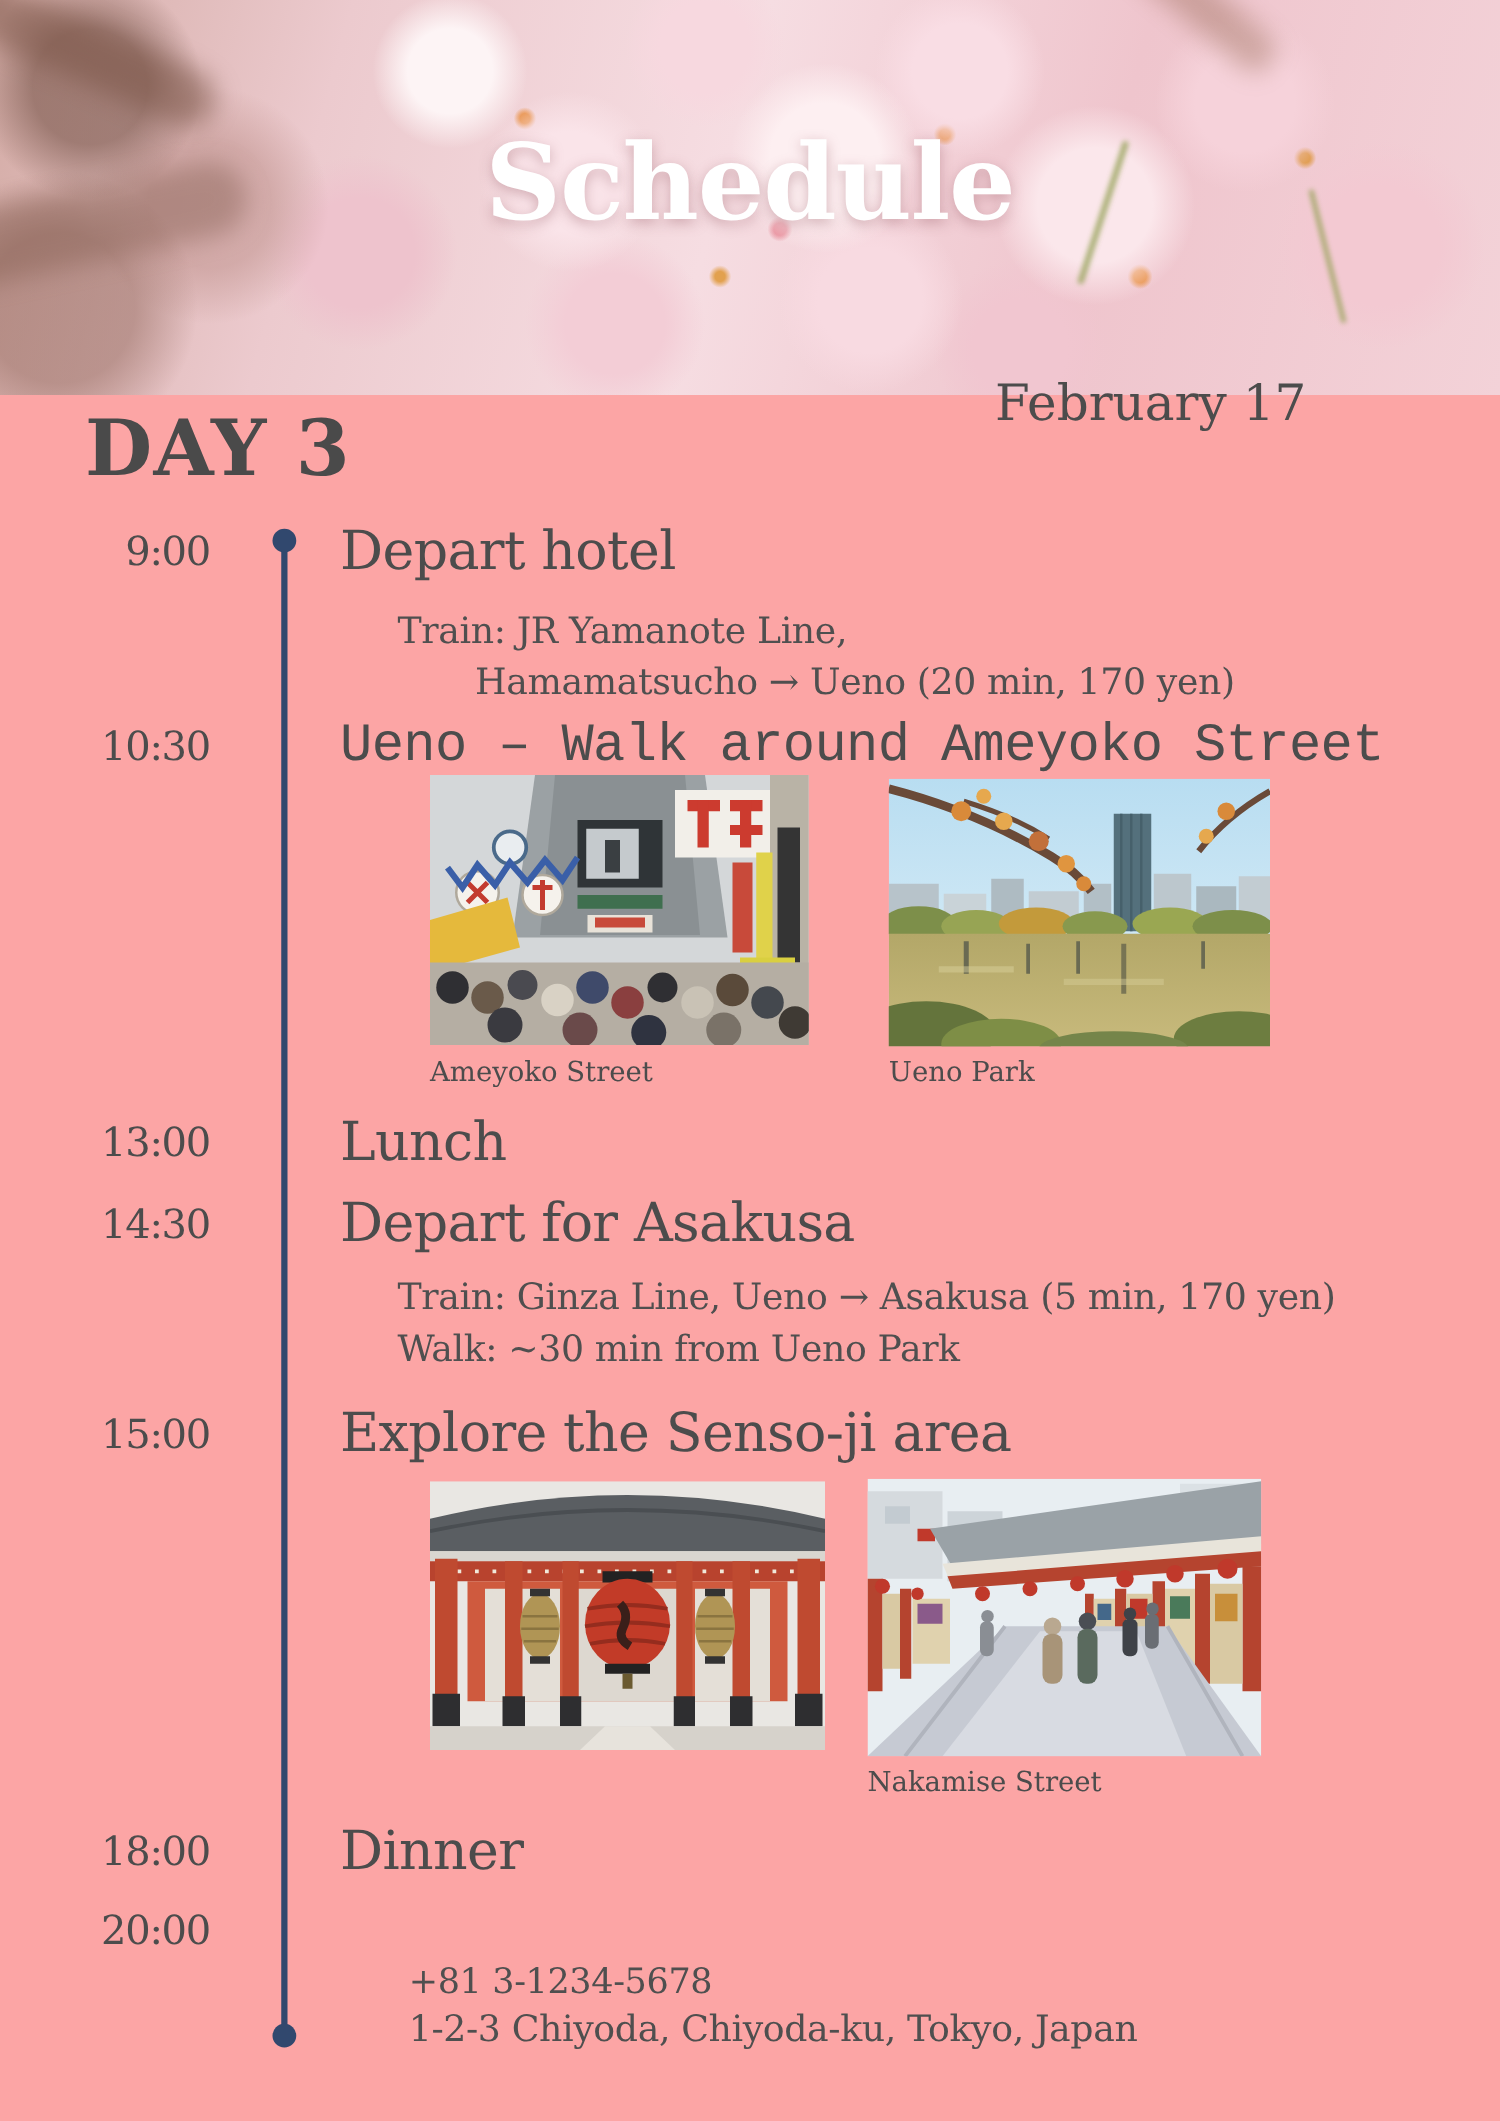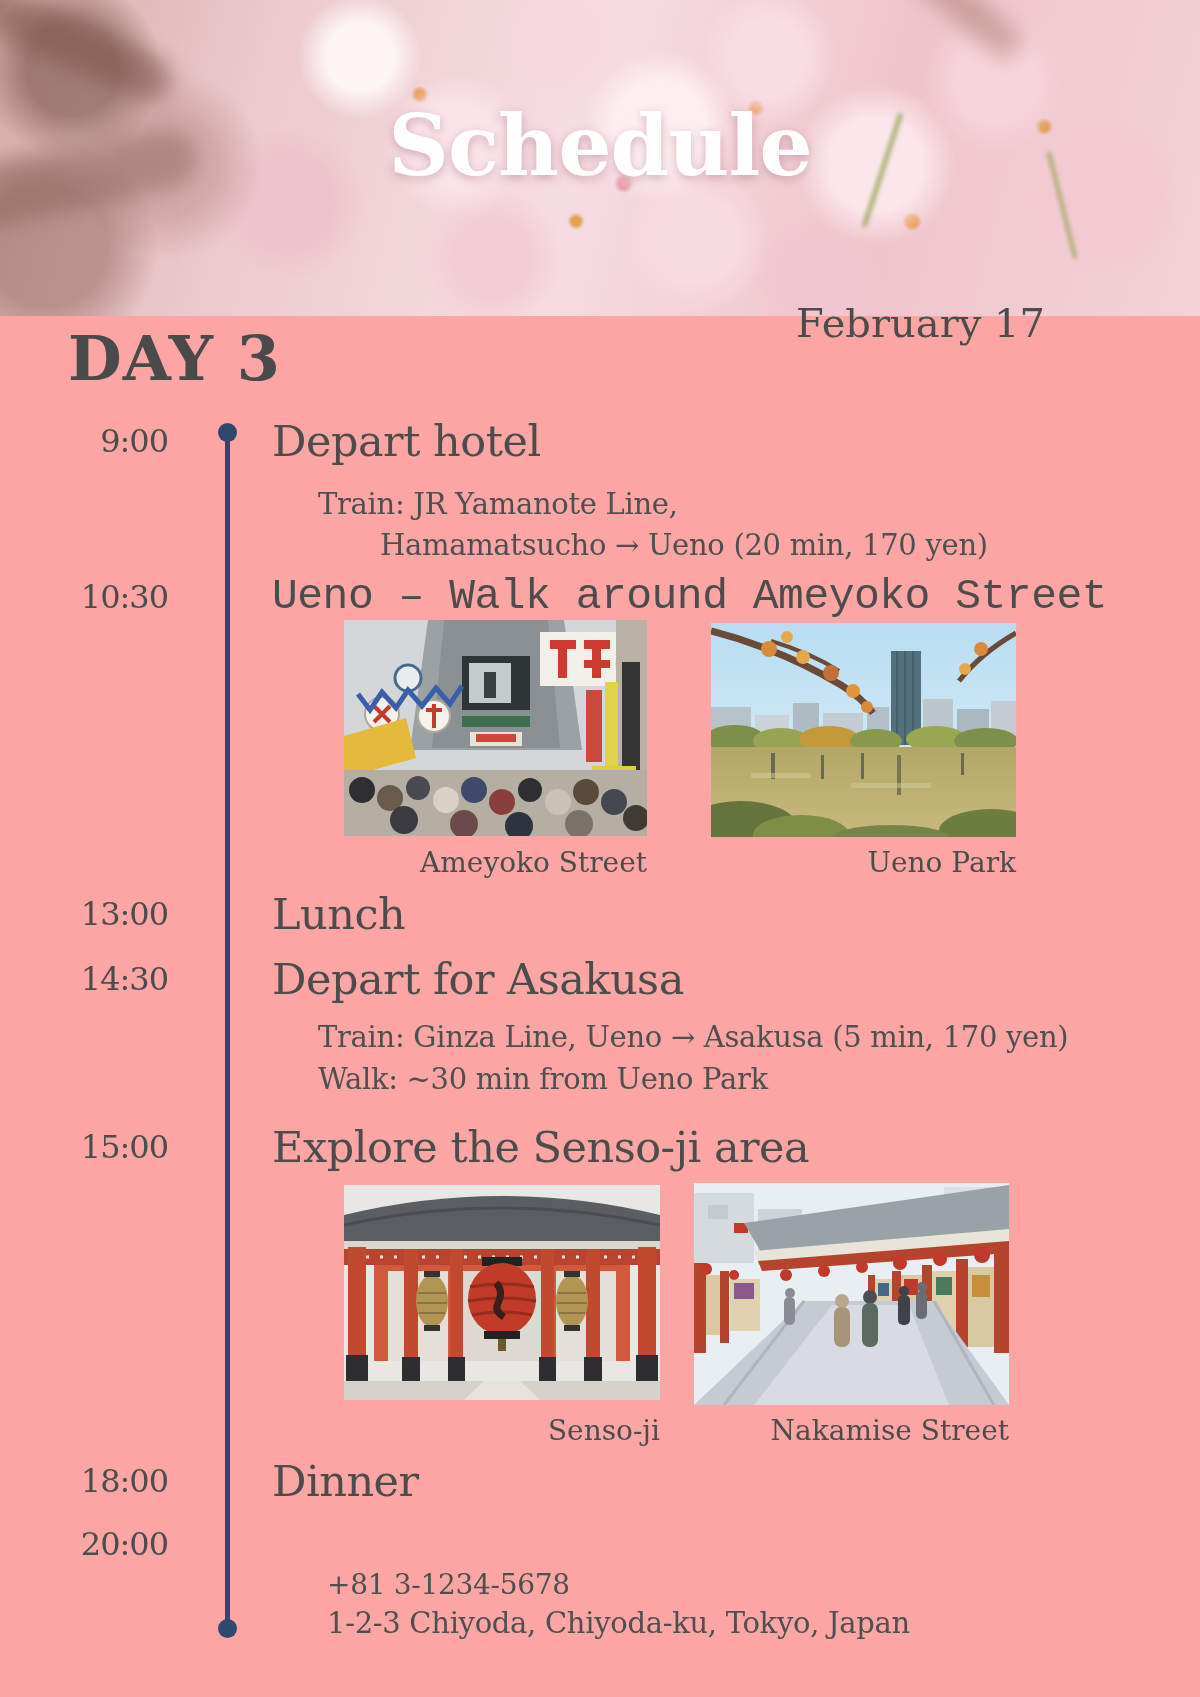--- a/index.html
+++ b/index.html
@@ -53,21 +53,21 @@
   .dot-top{left:218px;top:423px;}
   .dot-bottom{left:218px;top:1619px;}
 
   .time{position:absolute;left:40px;width:128px;text-align:right;font-size:32px;
       letter-spacing:-1px;color:#4c4c4c;}
   .title{position:absolute;left:272px;font-size:43px;letter-spacing:-0.5px;color:#4c4c4c;white-space:nowrap;}
   .title .note{margin-left:38px;}
   .detail{position:absolute;font-size:29px;letter-spacing:-0.3px;color:#4f4f4f;white-space:nowrap;}
 
   .photo{position:absolute;display:block;}
-  .caption{position:absolute;font-size:28px;color:#4c4c4c;text-align:right;}
+  .caption{position:absolute;font-size:22px;color:#4c4c4c;text-align:left;}
 
   
   .t1{top:422px;} .h1{top:416px;}
   .d1a{left:318px;top:487px;} .d1b{left:380px;top:528px;}
   .t2{top:578px;} .h2{top:572px;font-family:Liberation Mono, monospace;}
   .ph1{left:344px;top:620px;} .ph2{left:711px;top:623px;}
   .cap1{left:344px;top:846px;width:303px;} .cap2{left:711px;top:846px;width:305px;}
   .t3{top:895px;} .h3{top:889px;}
   .t4{top:960px;} .h4{top:954px;}
   .d4a{left:318px;top:1020px;} .d4b{left:318px;top:1062px;}
@@ -306,21 +306,20 @@
     <circle cx="176" cy="114" r="7" fill="#4a4e54"></circle>
     <rect x="168" y="120" width="16" height="44" rx="7" fill="#5a6a5e"></rect>
     <circle cx="210" cy="108" r="5" fill="#3f4248"></circle>
     <rect x="204" y="112" width="12" height="30" rx="5" fill="#3f4248"></rect>
     <circle cx="228" cy="104" r="5" fill="#6a6e74"></circle>
     <rect x="222" y="108" width="11" height="28" rx="5" fill="#6a6e74"></rect>
     <circle cx="96" cy="110" r="5" fill="#8a8e94"></circle>
     <rect x="90" y="114" width="11" height="28" rx="5" fill="#8a8e94"></rect>
   </svg>
 
-  <div class="caption cap3">Senso-ji</div>
   <div class="caption cap4">Nakamise Street</div>
 
   <div class="time t6">18:00</div>
   <div class="title h6">Dinner</div>
 
   <div class="time t7">20:00</div>
   <div class="detail d7a">+81 3-1234-5678</div>
   <div class="detail d7b">1-2-3 Chiyoda, Chiyoda-ku, Tokyo, Japan</div>
 
 </div>

